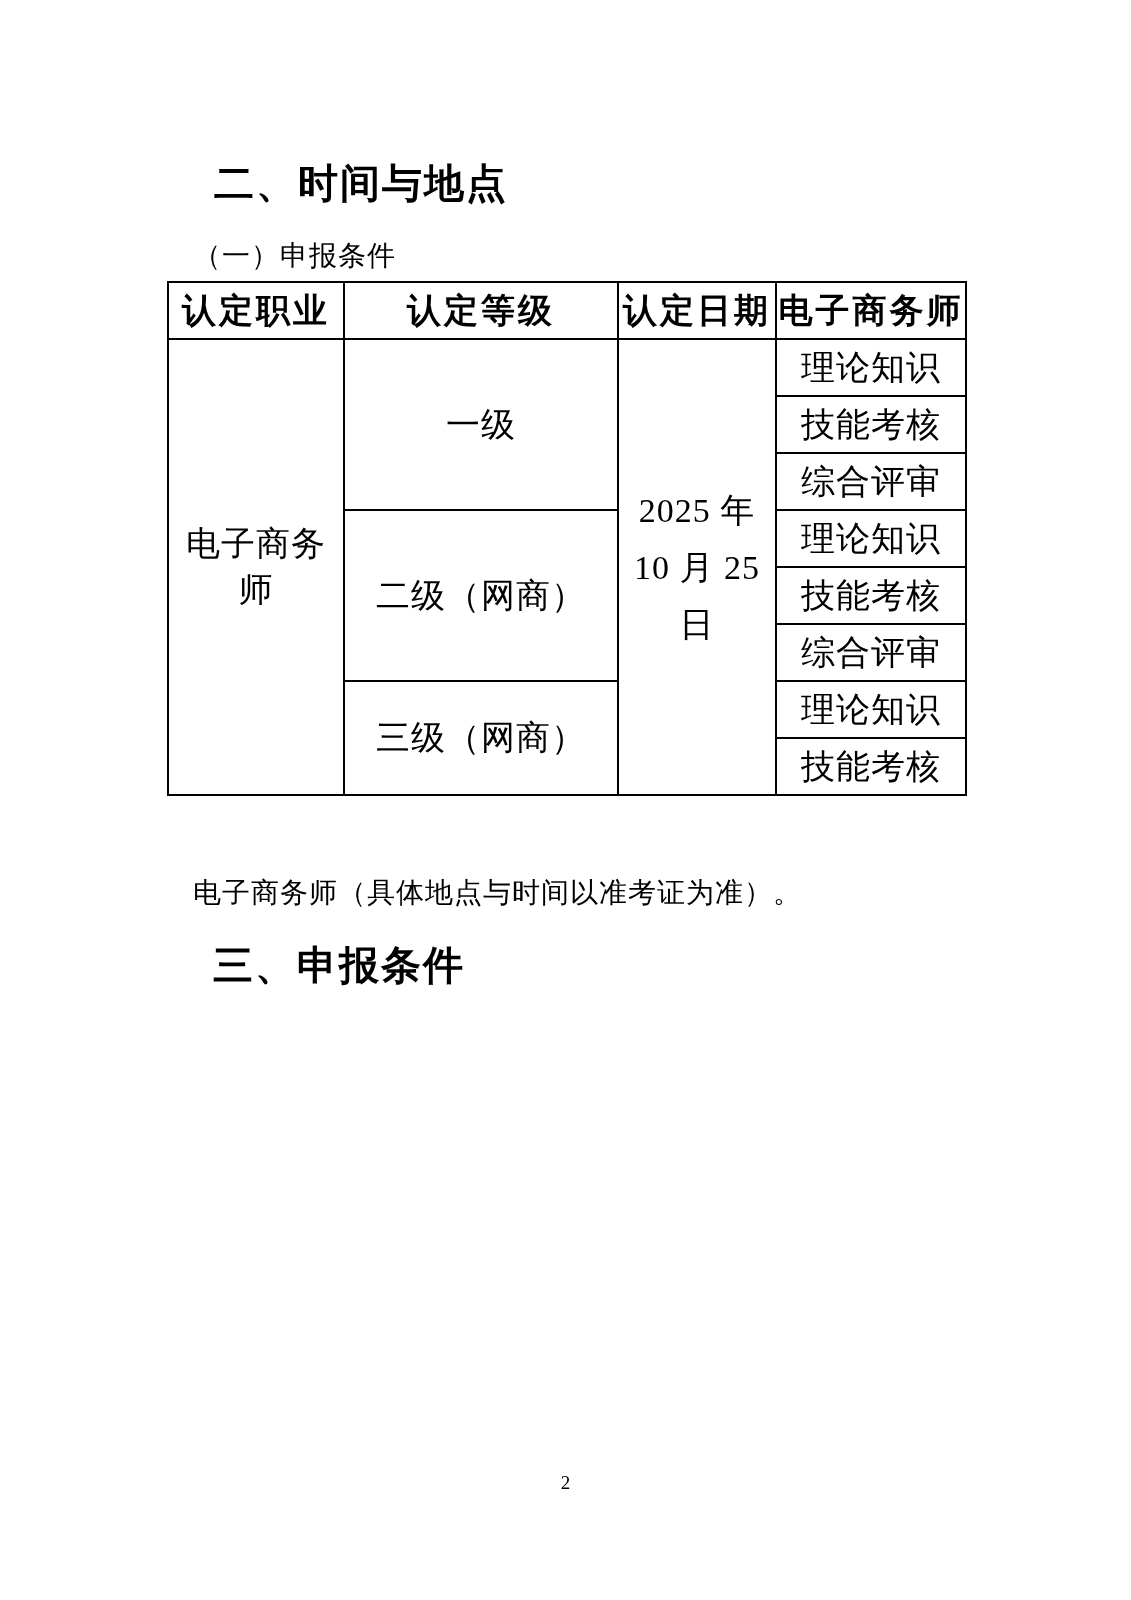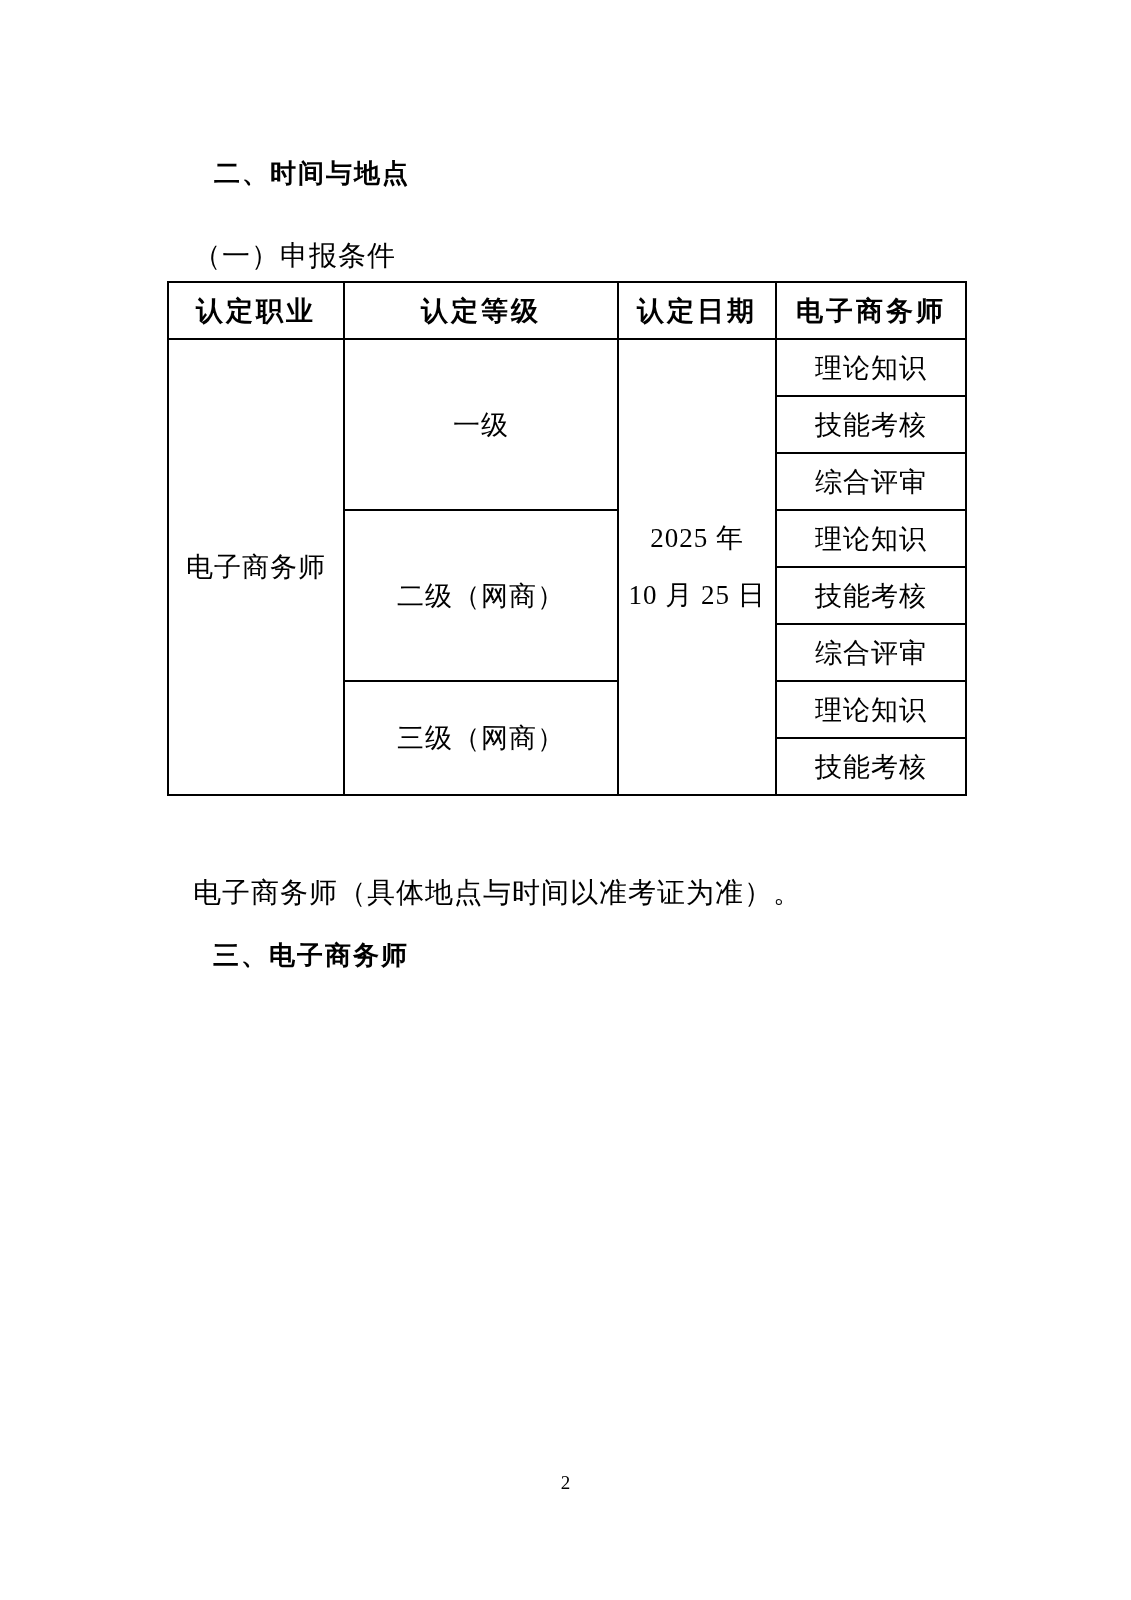--- a/index.html
+++ b/index.html
@@ -10,21 +10,21 @@
     height: 1600px;
     background: #ffffff;
     color: #000000;
     font-family: "Liberation Serif", "DejaVu Serif", serif;
     overflow: hidden;
   }
   .sec-heading {
     position: absolute;
     font-family: "Liberation Sans", "DejaVu Sans", sans-serif;
     font-weight: bold;
-    font-size: 26px;
+    font-size: 40px;
     letter-spacing: 2px;
     white-space: nowrap;
   }
   .h-time { left: 214px; top: 156px; }
   .h-cond { left: 213px; top: 938px; }
   .sub-heading {
     position: absolute;
     font-size: 28px;
     letter-spacing: 1px;
     white-space: nowrap;
@@ -46,21 +46,21 @@
     line-height: 73px;
     text-align: justify;
     text-indent: 56px;
   }
   table.cert-table {
     position: absolute;
     left: 167px; top: 281px;
     width: 798px;
     border-collapse: collapse;
     table-layout: fixed;
-    font-size: 27px;
+    font-size: 34px;
     padding-left: 36px;
   }
   .cert-table th, .cert-table td {
     border: 2px solid #000000;
     text-align: center;
     vertical-align: middle;
     padding: 0;
   }
   .cert-table th {
     font-weight: bold;
@@ -132,18 +132,18 @@
       </tr>
       <tr>
         <td>技能考核</td>
       </tr>
     </tbody>
   </table>
 
 
   <div class="loc-text">电子商务师（具体地点与时间以准考证为准）。</div>
 
-  <div class="sec-heading h-cond">三、电子商务师</div>
+  <div class="sec-heading h-cond">三、申报条件</div>
 
 
   <div class="page-number">2</div>
 
 </div>
 
 </body></html>

